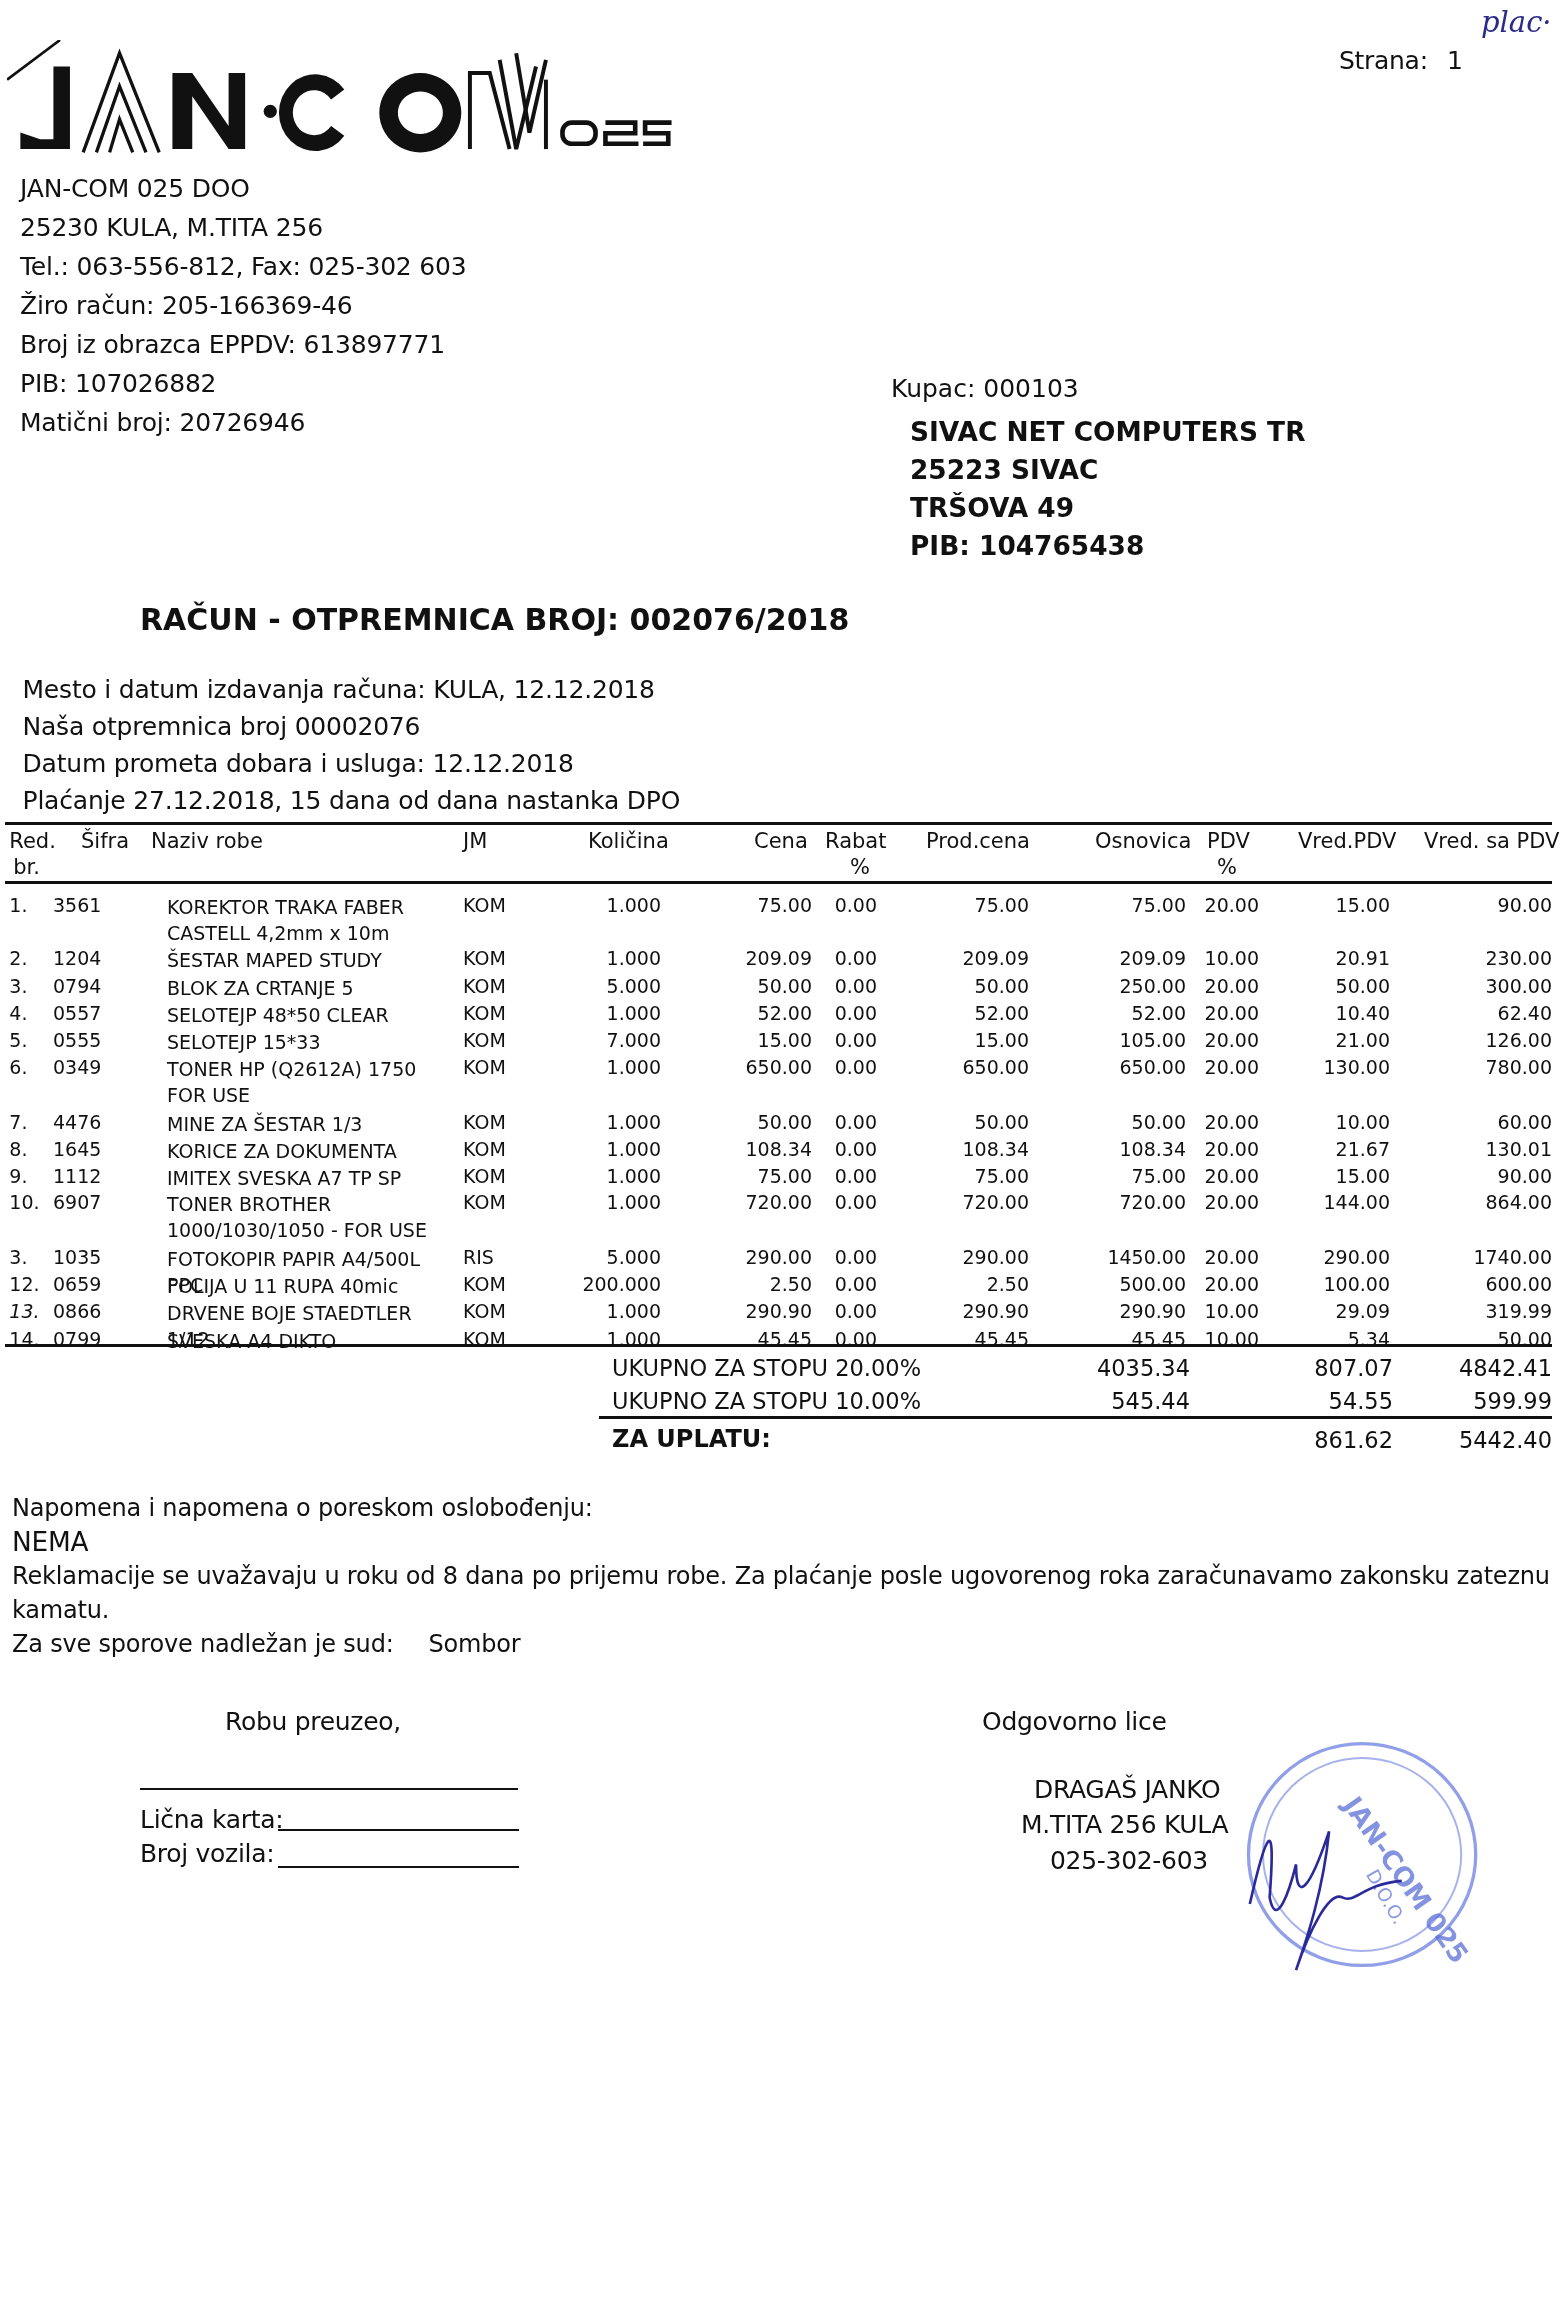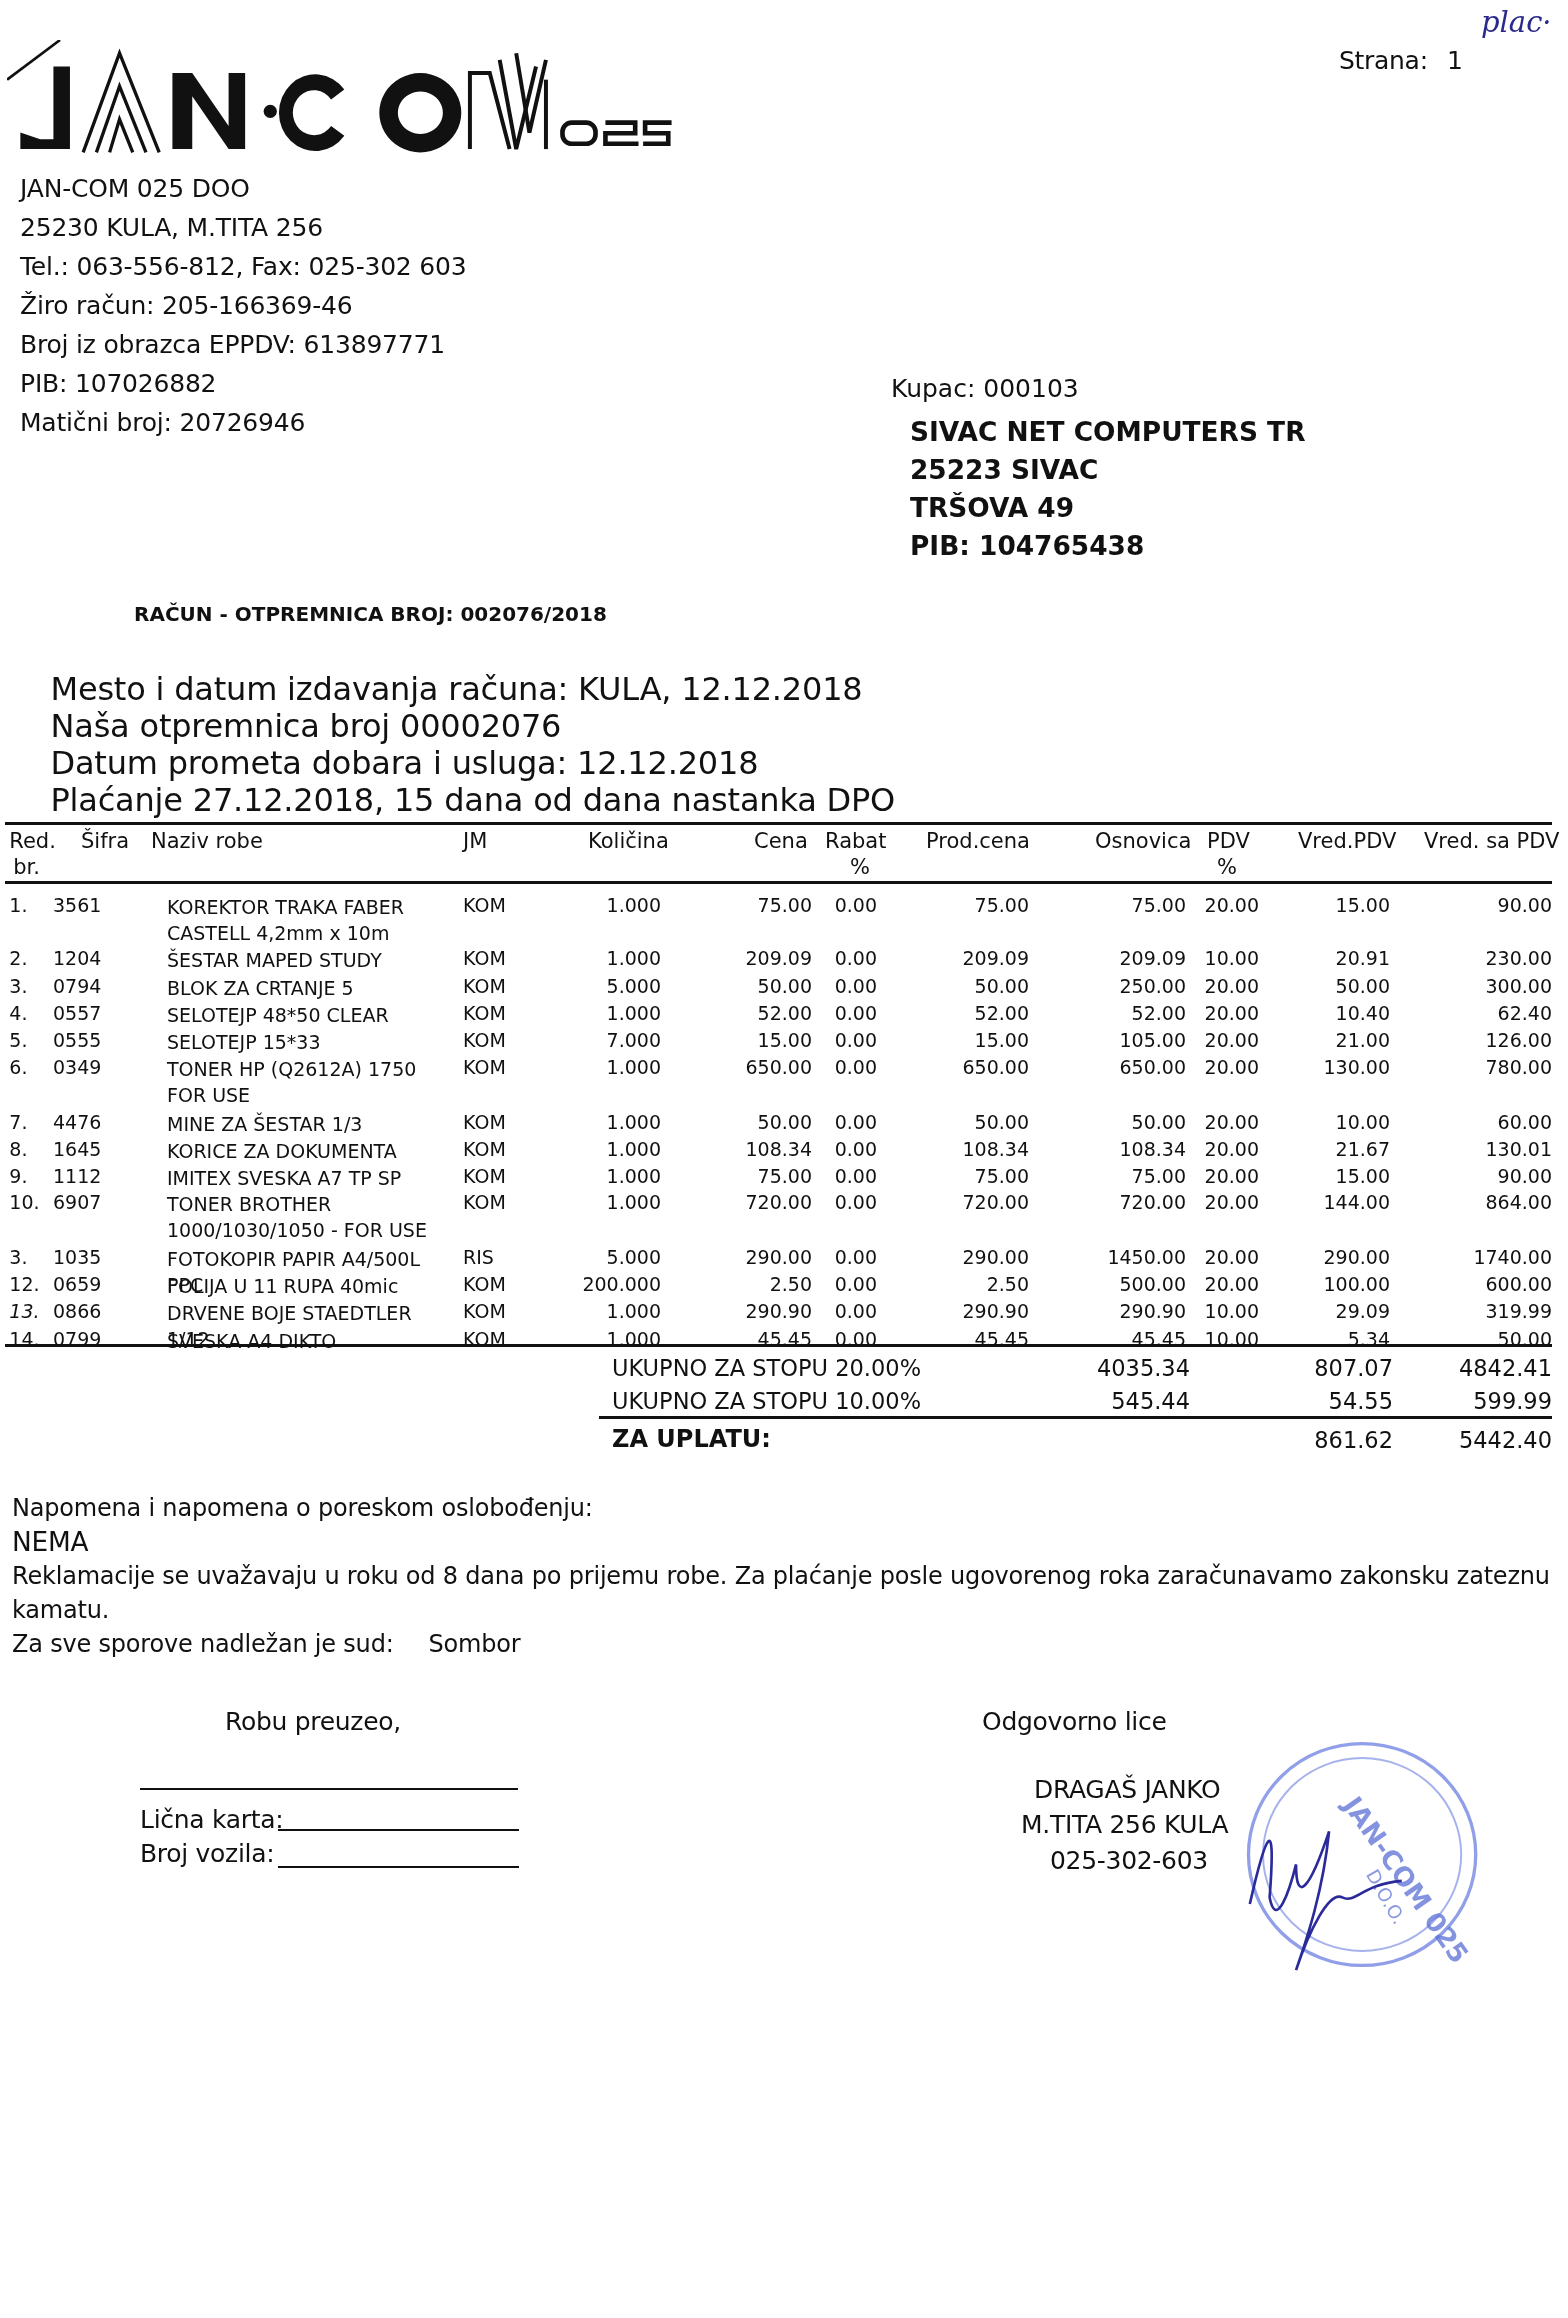--- a/index.html
+++ b/index.html
@@ -16,23 +16,23 @@
   .handwritten { position:absolute; left:1481px; top:5.3px; font-family:"DejaVu Serif",serif; font-style:italic;
                  color:#2a2a8a; font-size:29px; }
 
   
   .company { position:absolute; left:20px; top:169px; line-height:39px; }
   .company div { font-size:25px; letter-spacing:-0.2px; }
 
   .buyer-code { position:absolute; left:891px; top:374px; font-size:25px; }
   .buyer { position:absolute; left:910px; top:413px; line-height:38px; font-weight:bold; font-size:26.4px; }
 
-  .doc-title { position:absolute; left:134px; top:602px; font-size:20px; font-weight:bold; letter-spacing:0px; }
-
-  .meta { position:absolute; left:22.5px; top:671px; line-height:37px; font-size:32px; letter-spacing:-0.2px;margin-left:28px; }
+  .doc-title { position:absolute; left:140px; top:602px; font-size:30px; font-weight:bold; letter-spacing:0px; }
+
+  .meta { position:absolute; left:22.5px; top:671px; line-height:37px; font-size:25px; letter-spacing:-0.2px; }
 
   
   .rule { position:absolute; height:3.3px; background:#111; }
   .hdr { position:absolute; font-size:21px; line-height:26.4px; }
   .row { position:absolute; left:0; width:1568px; font-size:19px; }
   .row span, .row div { position:absolute; white-space:nowrap; }
   .r { text-align:right; }
   .name-cell { line-height:26.4px; white-space:normal !important; width:291px; }
 
   .tot { position:absolute; font-size:22.5px; }

